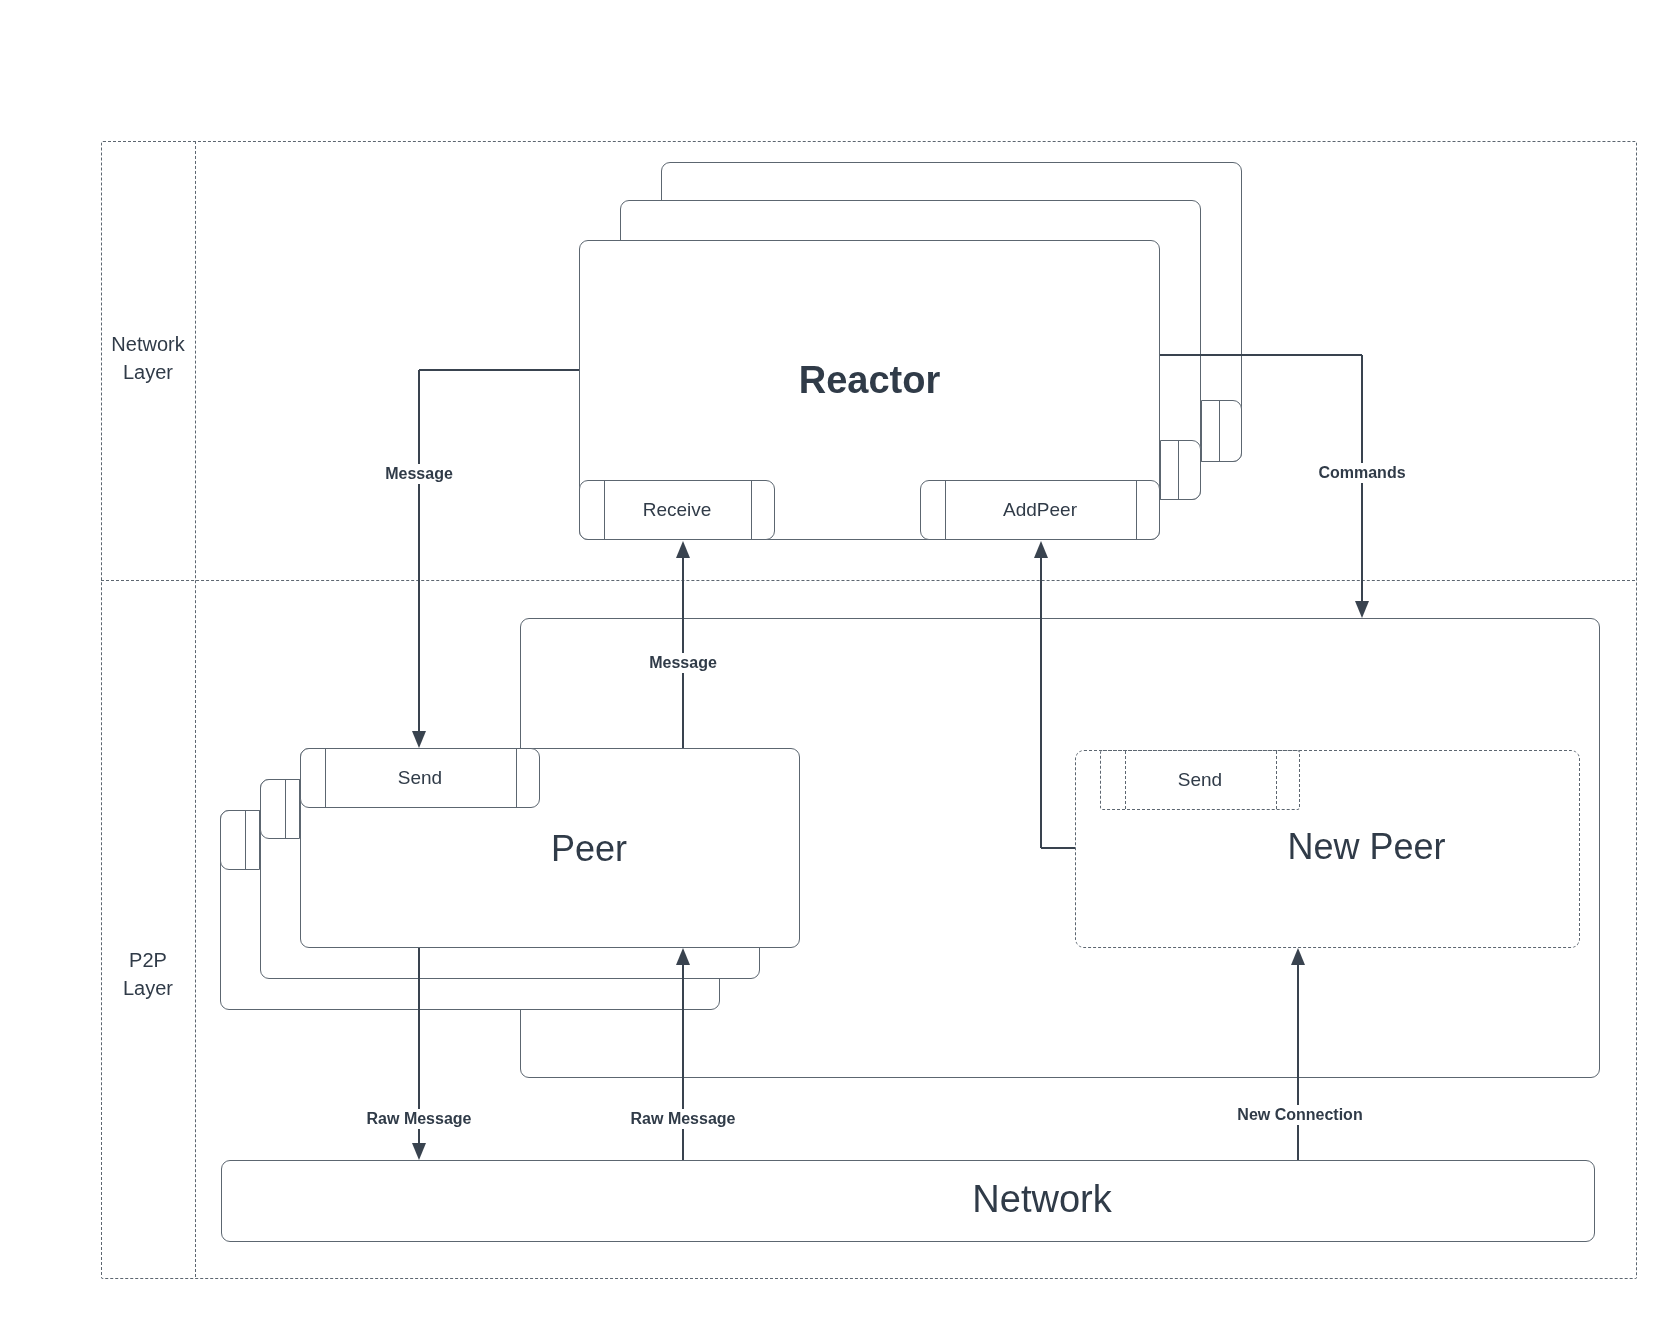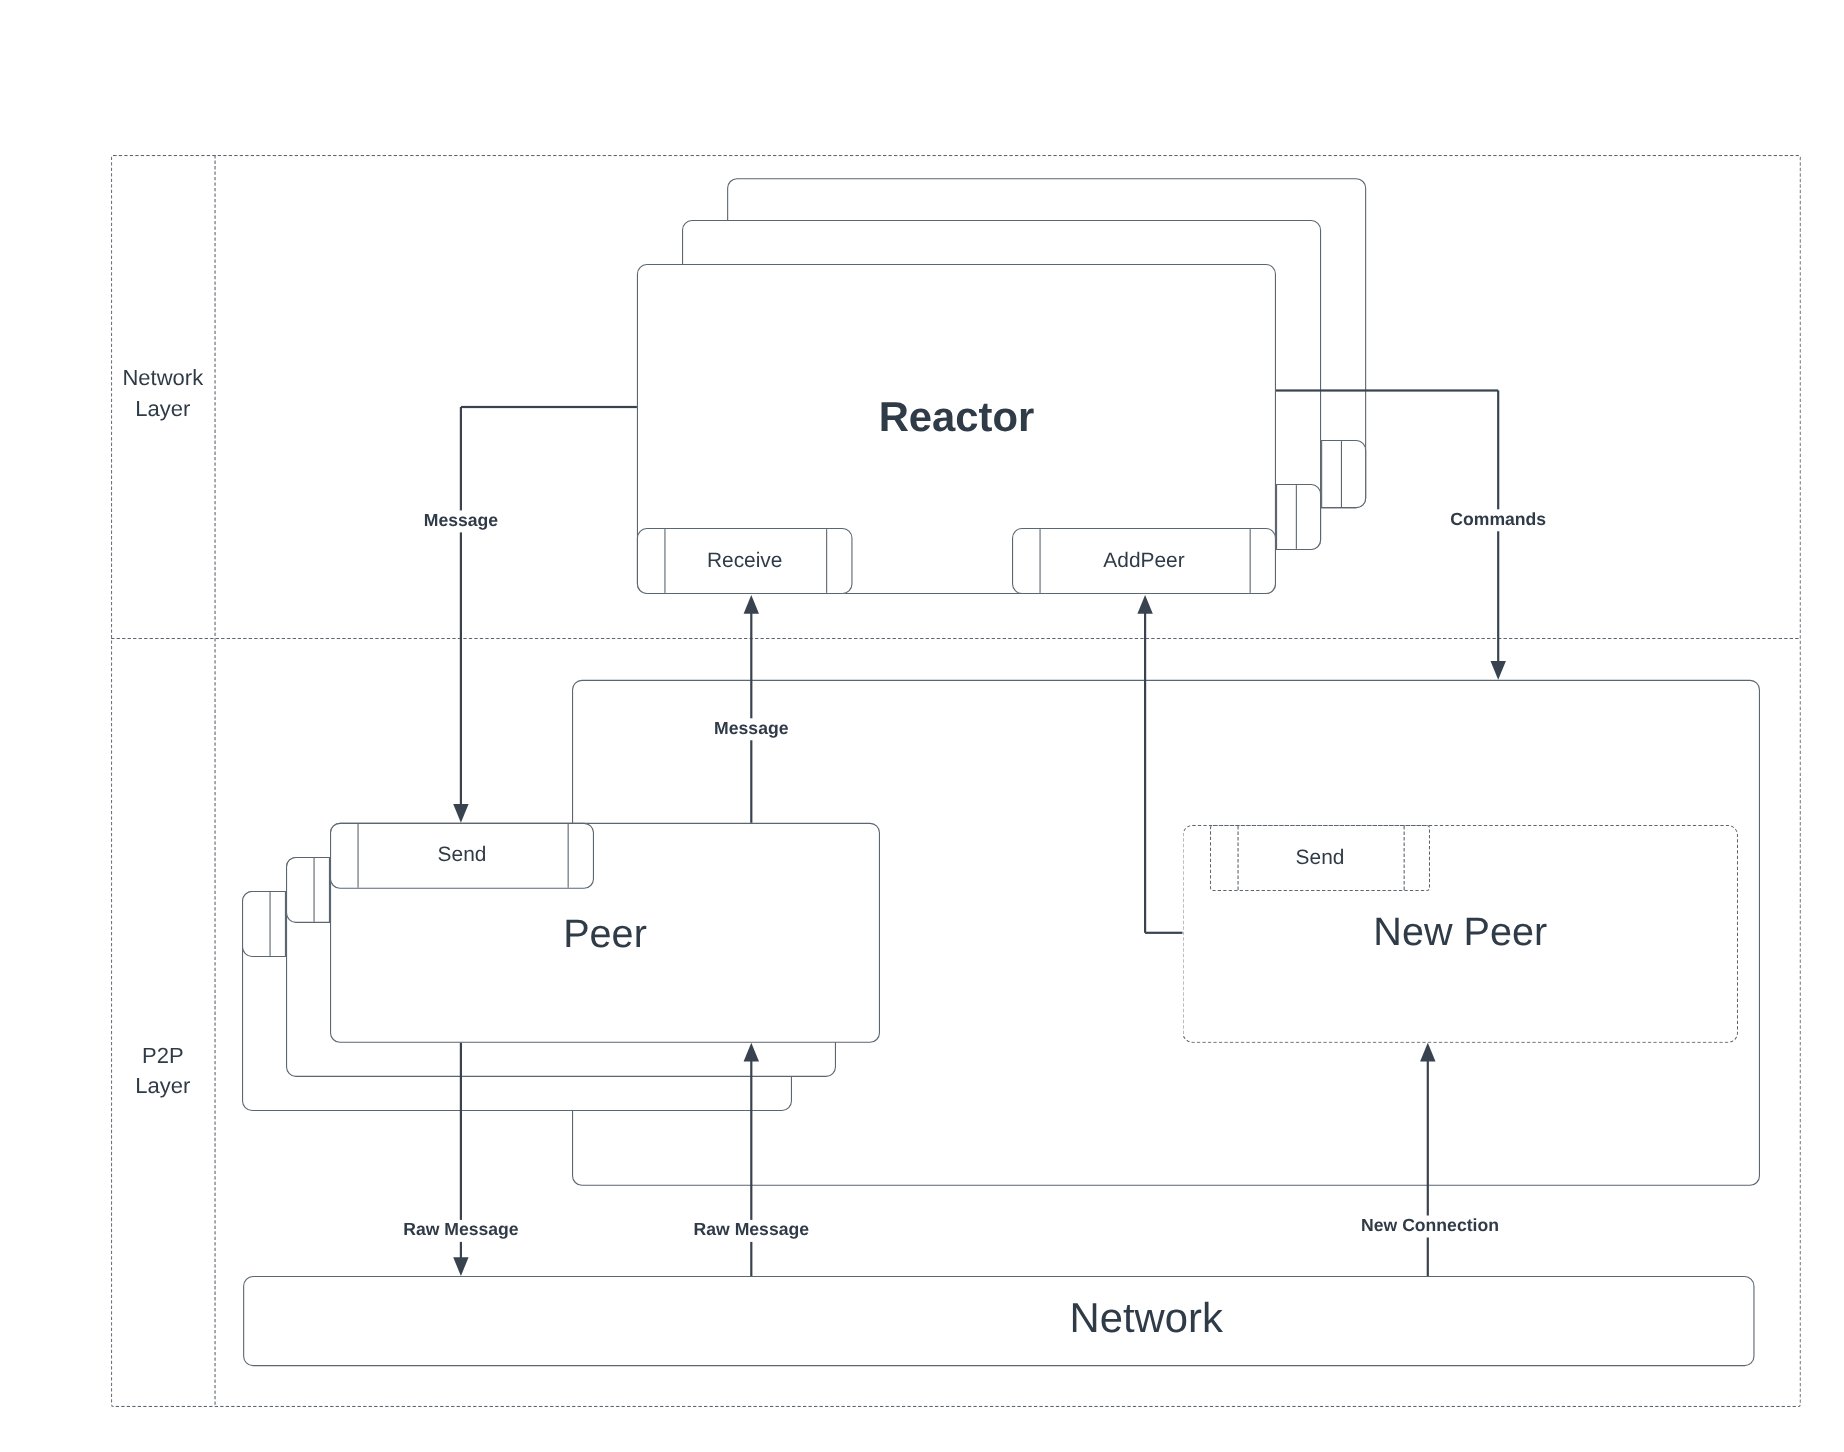--- a/index.html
+++ b/index.html
@@ -32,21 +32,21 @@
   .dport .pl,.dport .pr{position:absolute;top:0;bottom:0;width:0;border-left:1.7px dashed var(--border);}
   .dport .pl{left:24px;}
   .dport .pr{right:22px;}
   .frag{background:#fff;border:1.2px solid var(--border);box-sizing:border-box;}
   .frag .fl{position:absolute;top:0;bottom:0;width:0;border-left:1.2px solid var(--border);}
   .fragL{border-radius:9px 0 0 9px;}
   .fragR{border-radius:0 9px 9px 0;}
   
   .title{display:flex;align-items:center;justify-content:center;text-align:center;}
   .t38{font-size:38px;}
-  .t36{font-size:36px;}
+  .t36{font-size:36px;padding-left:39px;}
   .t40{font-size:40px;}
   .layerlbl{font-size:20px;line-height:28px;text-align:center;}
   
   .segv{width:2px;background:var(--connector);margin-left:-1px;}
   .segh{height:2px;background:var(--connector);margin-top:-1px;}
   .arrow-up{width:0;height:0;border-left:7px solid transparent;border-right:7px solid transparent;
             border-bottom:17px solid var(--connector);margin-left:-7px;}
   .arrow-down{width:0;height:0;border-left:7px solid transparent;border-right:7px solid transparent;
               border-top:17px solid var(--connector);margin-left:-7px;}
   .edgelbl{transform:translate(-50%,-50%);background:#fff;padding:1px 6px;font-weight:bold;

